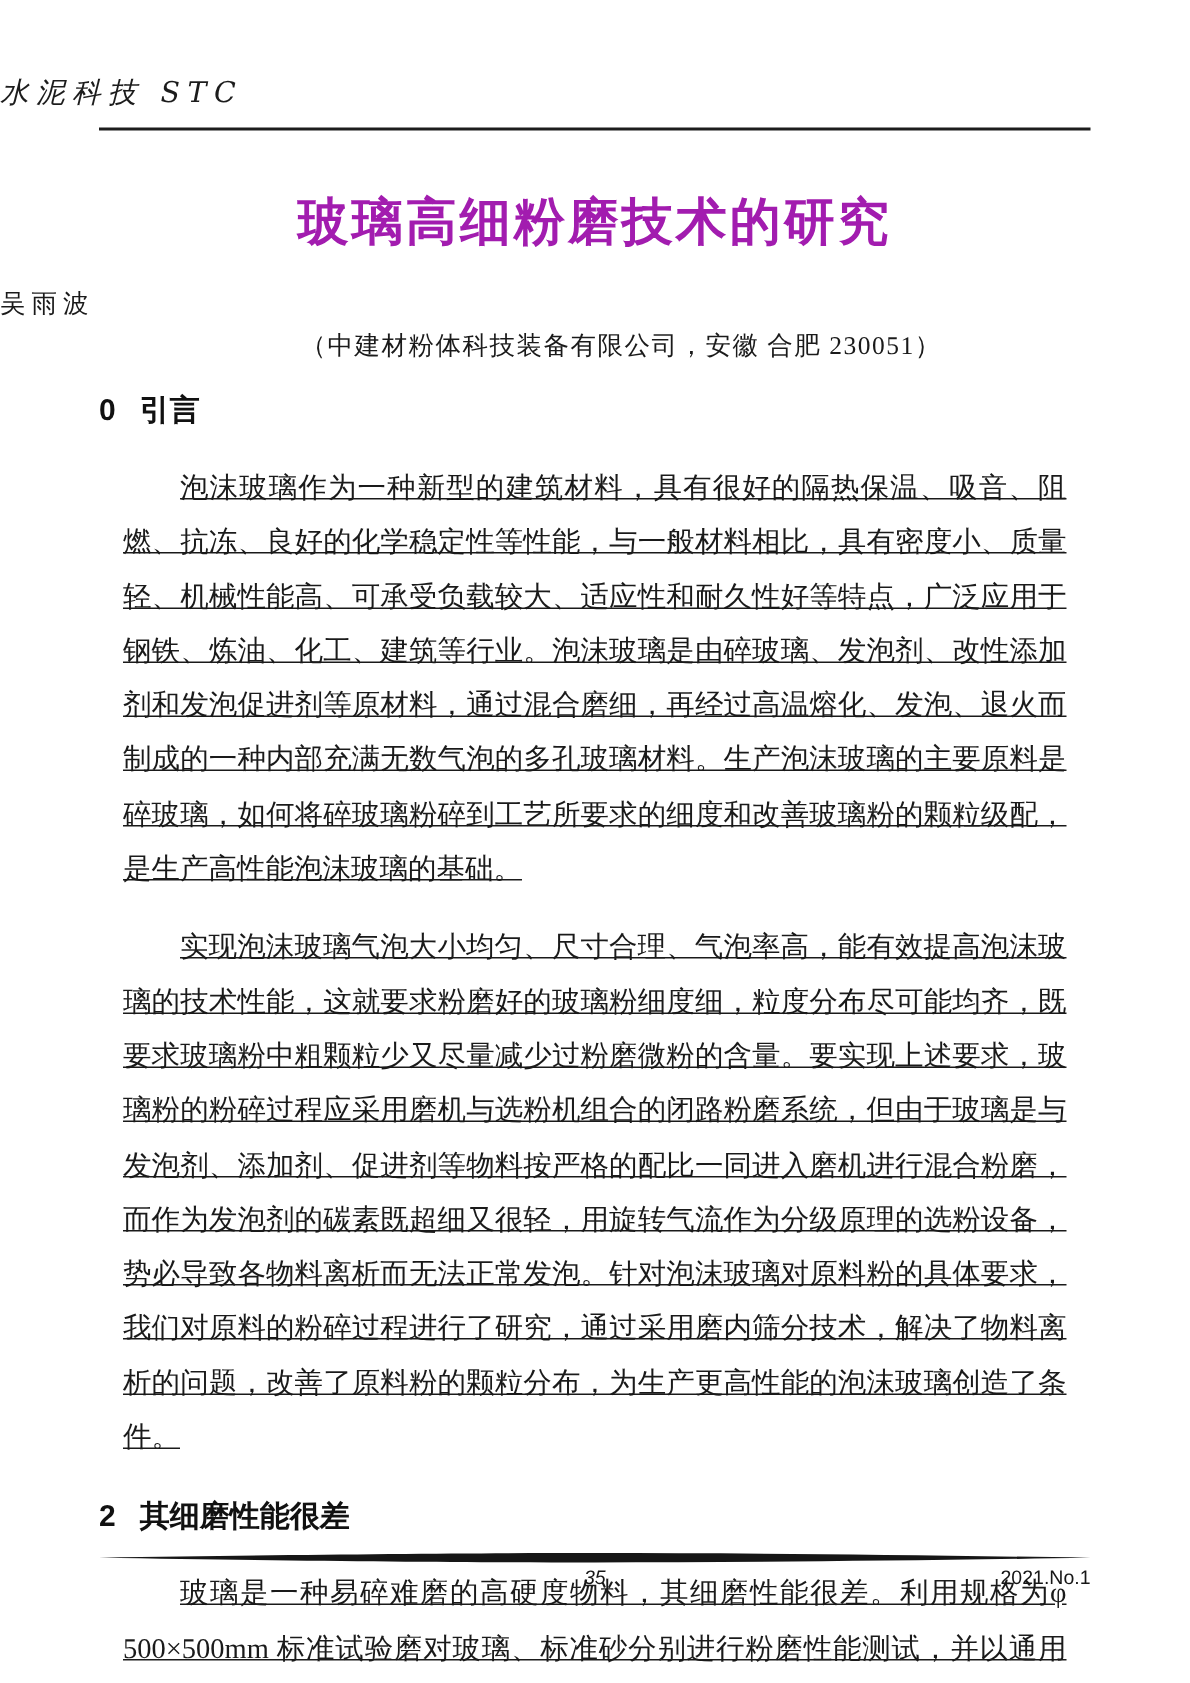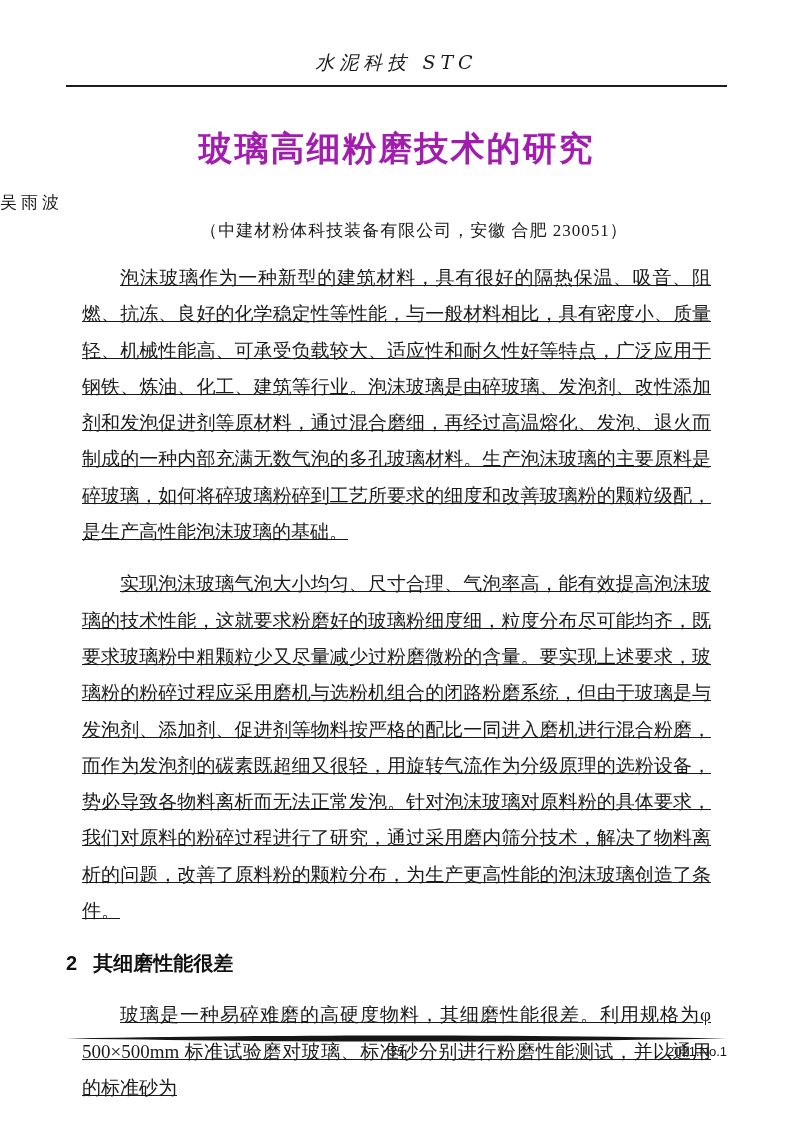--- a/index.html
+++ b/index.html
@@ -16,21 +16,21 @@
     color: #1a1a1a;
     font-family: "Liberation Serif", serif;
     overflow: hidden;
   }
   .content {
     margin: 0 66px;
   }
   
   .journal-head {
     padding-top: 48px;
-    text-align: center;
+    text-align: left;
     font-family: "DejaVu Serif", serif;
     font-style: italic;
     font-size: 19px;
     line-height: 28px;
     letter-spacing: 5px;
     color: #1c1c1c;
   }
   .head-rule {
     margin: 9px 66px 0 66px;
     height: 0;
@@ -128,20 +128,23 @@
 
   <div class="journal-head">水泥科技 STC</div>
   <div class="head-rule"></div>
 
   <h1 class="article-title">玻璃高细粉磨技术的研究</h1>
   <div class="author-line">吴雨波</div>
   <div class="affil-line">（中建材粉体科技装备有限公司，安徽 合肥 230051）</div>
 
   <div class="content">
 
+    <h2 class="sec-heading">
+      <span class="sec-num">0</span><span>引言</span>
+    </h2>
     <p class="para">泡沫玻璃作为一种新型的建筑材料，具有很好的隔热保温、吸音、阻燃、抗冻、良好的化学稳定性等性能，与一般材料相比，具有密度小、质量轻、机械性能高、可承受负载较大、适应性和耐久性好等特点，广泛应用于钢铁、炼油、化工、建筑等行业。泡沫玻璃是由碎玻璃、发泡剂、改性添加剂和发泡促进剂等原材料，通过混合磨细，再经过高温熔化、发泡、退火而制成的一种内部充满无数气泡的多孔玻璃材料。生产泡沫玻璃的主要原料是碎玻璃，如何将碎玻璃粉碎到工艺所要求的细度和改善玻璃粉的颗粒级配，是生产高性能泡沫玻璃的基础。</p>
 
     <p class="para">实现泡沫玻璃气泡大小均匀、尺寸合理、气泡率高，能有效提高泡沫玻璃的技术性能，这就要求粉磨好的玻璃粉细度细，粒度分布尽可能均齐，既要求玻璃粉中粗颗粒少又尽量减少过粉磨微粉的含量。要实现上述要求，玻璃粉的粉碎过程应采用磨机与选粉机组合的闭路粉磨系统，但由于玻璃是与发泡剂、添加剂、促进剂等物料按严格的配比一同进入磨机进行混合粉磨，而作为发泡剂的碳素既超细又很轻，用旋转气流作为分级原理的选粉设备，势必导致各物料离析而无法正常发泡。针对泡沫玻璃对原料粉的具体要求，我们对原料的粉碎过程进行了研究，通过采用磨内筛分技术，解决了物料离析的问题，改善了原料粉的颗粒分布，为生产更高性能的泡沫玻璃创造了条件。</p>
 
     <h2 class="sec-heading">
       <span class="sec-num">2</span><span>其细磨性能很差</span>
     </h2>
     <p class="para">玻璃是一种易碎难磨的高硬度物料，其细磨性能很差。利用规格为φ 500×500mm 标准试验磨对玻璃、标准砂分别进行粉磨性能测试，并以通用的标准砂为</p>
 
   </div>

